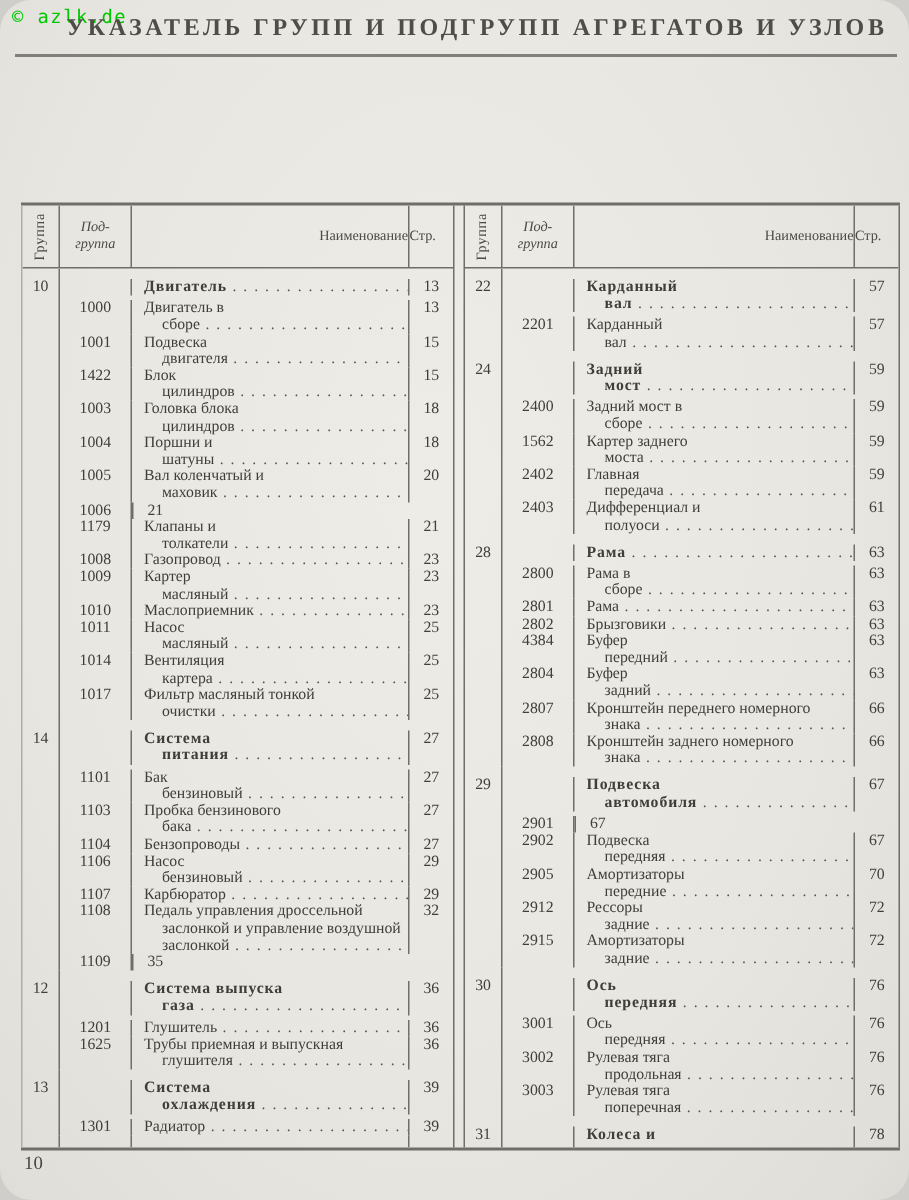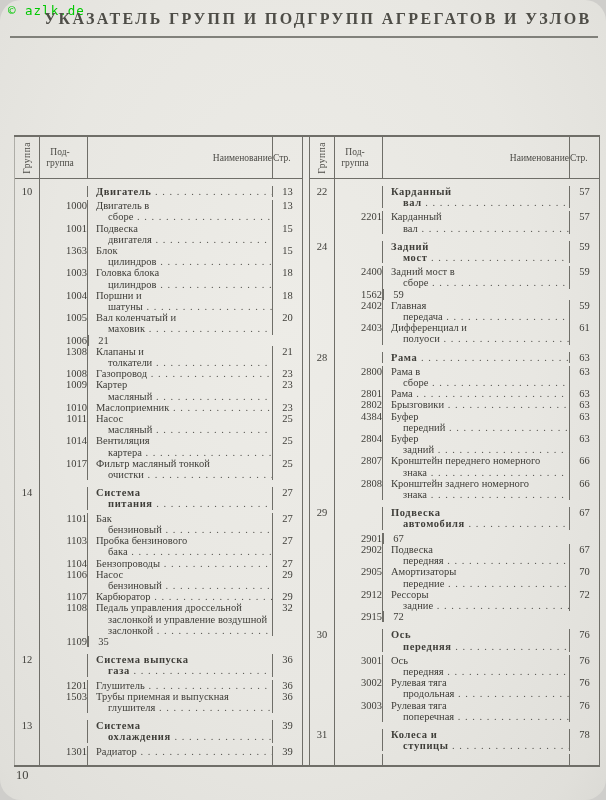--- a/index.html
+++ b/index.html
@@ -33,38 +33,38 @@
   }
   .half { display:flex; flex-direction:column; overflow:hidden; }
   .half.left  { width:287px; border-left:1px solid #aeada7; }
   .half.right { flex:1; border-right:1px solid #6f6e68; }
   .col-divider { width:6px; border-left:1px solid #6f6e68; border-right:1px solid #6f6e68; flex:none; }
 
   .header-row { display:flex; height:41px; border-bottom:1px solid #6f6e68; flex:none;
                 font-size:9.5px; color:#4b4a45; }
   .h-group { width:24px; border-right:1px solid #6f6e68; display:flex; align-items:center; justify-content:center; }
   .h-group .vtxt { writing-mode:vertical-rl; transform:rotate(180deg); letter-spacing:.5px; }
-  .h-sub   { width:47px; border-right:1px solid #6f6e68; display:flex; align-items:center; text-align:center; }
+  .h-sub   { width:47px; border-right:1px solid #6f6e68; display:flex; align-items:center; justify-content:center; text-align:center;font-style:italic; }
   .h-sub span { width:40px; line-height:10.5px; }
   .h-name  { flex:1; border-right:1px solid #6f6e68; display:flex; align-items:center; justify-content:flex-end; }
   .h-page  { width:29px; display:flex; align-items:center; justify-content:flex-start; }
 
   .tbody { flex:1; display:flex; flex-direction:column; overflow:hidden; }
   .tsection { display:flex; flex:none; }
   .tsection.filler { flex:1; }
   .group-cell { width:24px; flex:none; border-right:1px solid #6f6e68; text-align:center;
                 padding-top:7px; font-size:10.5px; }
   .section-rows { flex:1; padding-top:7px; display:flex; flex-direction:column; min-width:0; }
   .tsection.filler .group-cell, .tsection.filler .section-rows { padding-top:0; }
   .tsection.filler .trow { flex:1; }
 
   .trow { display:flex; line-height:11.2px; font-size:10.5px; min-width:0; }
   .trow.title-row { font-weight:bold; letter-spacing:.6px; margin-bottom:3px; }
   .trow.title-row .page-cell { font-weight:normal; letter-spacing:0; }
-  .sub-cell  { width:47px; flex:none; border-right:1px solid #6f6e68; text-align:right; }
+  .sub-cell  { width:47px; flex:none; border-right:1px solid #6f6e68; text-align:center; }
   .name-cell { flex:1; overflow:hidden; min-width:0; padding-left:20px; padding-right:3px; text-indent:-12px; }
   .nm::after {
     content:"\00a0. . . . . . . . . . . . . . . . . . . . . . . . . . . . . . . . . . . . . . . . . . . . . . . .";
     white-space:nowrap; letter-spacing:1px; color:#55544e; font-weight:normal;
   }
   .page-cell { width:29px; flex:none; border-left:1px solid #6f6e68; text-align:center; }
 
   .page-num { position:absolute; left:16px; top:768px; font-size:12.5px; color:#45443f; }
 </style>
 </head>
@@ -104,21 +104,21 @@
                 <div class="sub-cell">1000</div>
                 <div class="name-cell"><span class="nm">Двигатель в сборе</span></div>
                 <div class="page-cell">13</div>
               </div>
               <div class="trow">
                 <div class="sub-cell">1001</div>
                 <div class="name-cell"><span class="nm">Подвеска двигателя</span></div>
                 <div class="page-cell">15</div>
               </div>
               <div class="trow">
-                <div class="sub-cell">1363</div>
+                <div class="sub-cell">1422</div>
                 <div class="name-cell"><span class="nm">Блок цилиндров</span></div>
                 <div class="page-cell">15</div>
               </div>
               <div class="trow">
                 <div class="sub-cell">1003</div>
                 <div class="name-cell"><span class="nm">Головка блока цилиндров</span></div>
                 <div class="page-cell">18</div>
               </div>
               <div class="trow">
                 <div class="sub-cell">1004</div>
@@ -128,21 +128,21 @@
               <div class="trow">
                 <div class="sub-cell">1005</div>
                 <div class="name-cell"><span class="nm">Вал коленчатый и маховик</span></div>
                 <div class="page-cell">20</div>
               </div>
               <div class="trow">
                 <div class="sub-cell">1006</div>
                 <div class="page-cell">21</div>
               </div>
               <div class="trow">
-                <div class="sub-cell">1308</div>
+                <div class="sub-cell">1179</div>
                 <div class="name-cell"><span class="nm">Клапаны и толкатели</span></div>
                 <div class="page-cell">21</div>
               </div>
               <div class="trow">
                 <div class="sub-cell">1008</div>
                 <div class="name-cell"><span class="nm">Газопровод</span></div>
                 <div class="page-cell">23</div>
               </div>
               <div class="trow">
                 <div class="sub-cell">1009</div>
@@ -222,21 +222,21 @@
                 <div class="sub-cell"></div>
                 <div class="name-cell"><span class="nm">Система выпуска газа</span></div>
                 <div class="page-cell">36</div>
               </div>
               <div class="trow">
                 <div class="sub-cell">1201</div>
                 <div class="name-cell"><span class="nm">Глушитель</span></div>
                 <div class="page-cell">36</div>
               </div>
               <div class="trow">
-                <div class="sub-cell">1503</div>
+                <div class="sub-cell">1625</div>
                 <div class="name-cell"><span class="nm">Трубы приемная и выпускная глушителя</span></div>
                 <div class="page-cell">36</div>
               </div>
             </div>
           </div>
           <div class="tsection">
             <div class="group-cell">13</div>
             <div class="section-rows">
               <div class="trow title-row">
                 <div class="sub-cell"></div>
@@ -304,20 +304,21 @@
                 <div class="name-cell"><span class="nm">Задний мост</span></div>
                 <div class="page-cell">59</div>
               </div>
               <div class="trow">
                 <div class="sub-cell">2400</div>
                 <div class="name-cell"><span class="nm">Задний мост в сборе</span></div>
                 <div class="page-cell">59</div>
               </div>
               <div class="trow">
                 <div class="sub-cell">1562</div>
+                <div class="name-cell"><span class="nm">Картер заднего моста</span></div>
                 <div class="page-cell">59</div>
               </div>
               <div class="trow">
                 <div class="sub-cell">2402</div>
                 <div class="name-cell"><span class="nm">Главная передача</span></div>
                 <div class="page-cell">59</div>
               </div>
               <div class="trow">
                 <div class="sub-cell">2403</div>
                 <div class="name-cell"><span class="nm">Дифференциал и полуоси</span></div>
@@ -392,20 +393,21 @@
                 <div class="name-cell"><span class="nm">Амортизаторы передние</span></div>
                 <div class="page-cell">70</div>
               </div>
               <div class="trow">
                 <div class="sub-cell">2912</div>
                 <div class="name-cell"><span class="nm">Рессоры задние</span></div>
                 <div class="page-cell">72</div>
               </div>
               <div class="trow">
                 <div class="sub-cell">2915</div>
+                <div class="name-cell"><span class="nm">Амортизаторы задние</span></div>
                 <div class="page-cell">72</div>
               </div>
             </div>
           </div>
           <div class="tsection">
             <div class="group-cell">30</div>
             <div class="section-rows">
               <div class="trow title-row">
                 <div class="sub-cell"></div>
                 <div class="name-cell"><span class="nm">Ось передняя</span></div>

